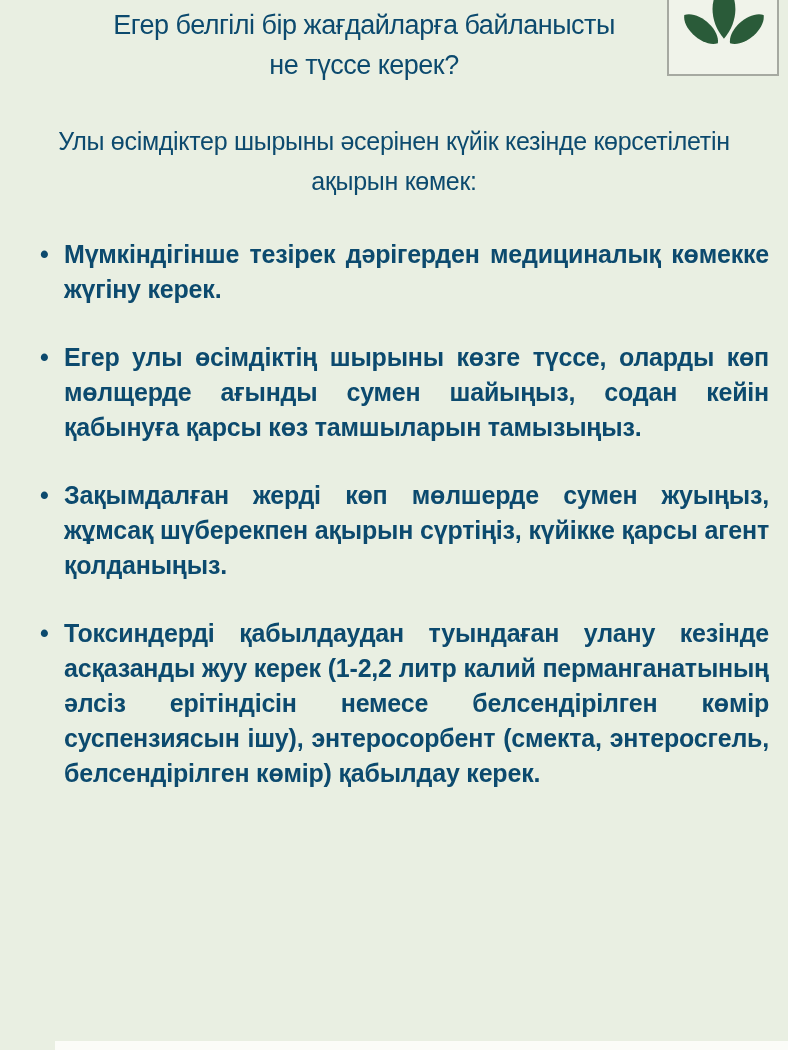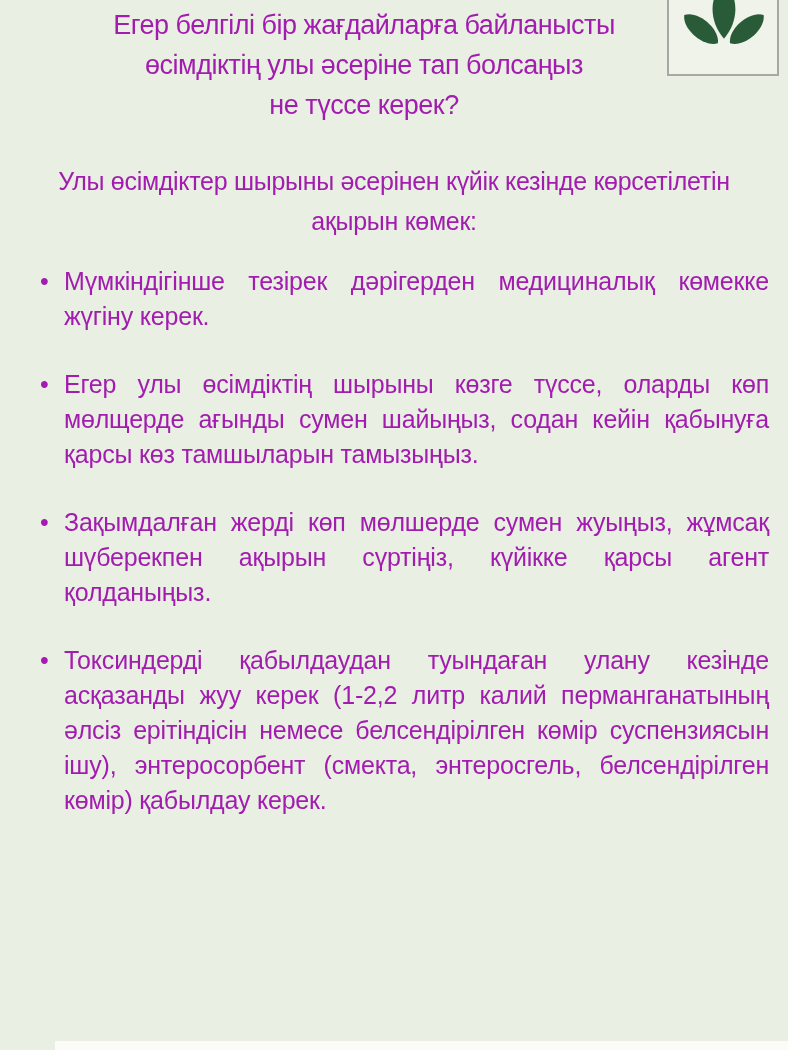--- a/index.html
+++ b/index.html
@@ -6,21 +6,21 @@
   html, body { width: 788px; }
   body {
     font-family: "Liberation Sans", "DejaVu Sans", sans-serif;
     background: #ffffff;
   }
   .page {
     position: relative;
     width: 788px;
     height: 1050px;
     background: #e9efe2;
-    color: #a21caf;
+    color: #0c4a6e;
     overflow: hidden;
   }
   
   .logo-box {
     position: absolute;
     top: -10px;
     right: 9px;
     width: 112px;
     height: 86px;
     background: #f0f3ea;
@@ -43,23 +43,24 @@
     margin-top: 36px;
     padding: 0 10px;
     text-align: center;
     font-size: 25px;
     line-height: 40px;
     letter-spacing: -0.3px;
   }
   
   .bullets {
     list-style: none;
-    margin-top: 23px;
+    margin-top: 36px;
     padding-left: 64px;
     padding-right: 19px;
+    font-weight: bold;
   }
   .bullets li {
     position: relative;
     font-size: 25px;
     line-height: 35px;
     letter-spacing: -0.2px;
     text-align: justify;
     margin-bottom: 33px;
   }
   .bullets li::before {
@@ -87,21 +88,20 @@
   <div class="logo-box">
     <svg viewBox="0 0 112 86" aria-hidden="true">
       <path d="M57 -8 C73 3 73 31 57 49 C41 31 41 3 57 -8 Z" fill="#2a5b39"></path>
       <path transform="rotate(-50 33 39)" d="M33 16 C46 24 46 54 33 62 C20 54 20 24 33 16 Z" fill="#2a5b39"></path>
       <path transform="rotate(50 81 39)" d="M81 16 C94 24 94 54 81 62 C68 54 68 24 81 16 Z" fill="#2a5b39"></path>
     </svg>
   </div>
 
   <div class="title">
     <div>Егер белгілі бір жағдайларға байланысты</div>
-    <div>өсімдіктің улы әсеріне тап болсаңыз</div>
     <div>не түссе керек?</div>
   </div>
 
   <div class="subtitle">
     <div>Улы өсімдіктер шырыны әсерінен күйік кезінде көрсетілетін</div>
     <div>ақырын көмек:</div>
   </div>
 
   <ul class="bullets">
     <li>

